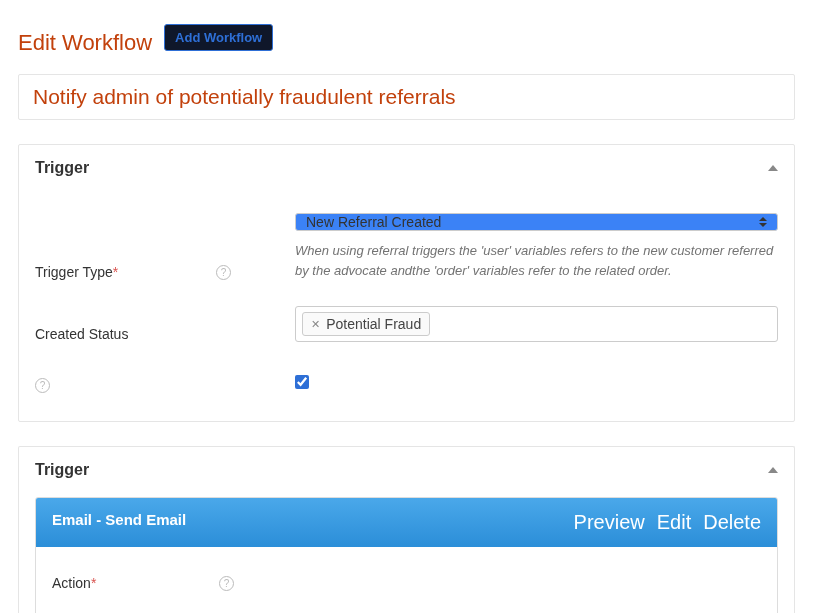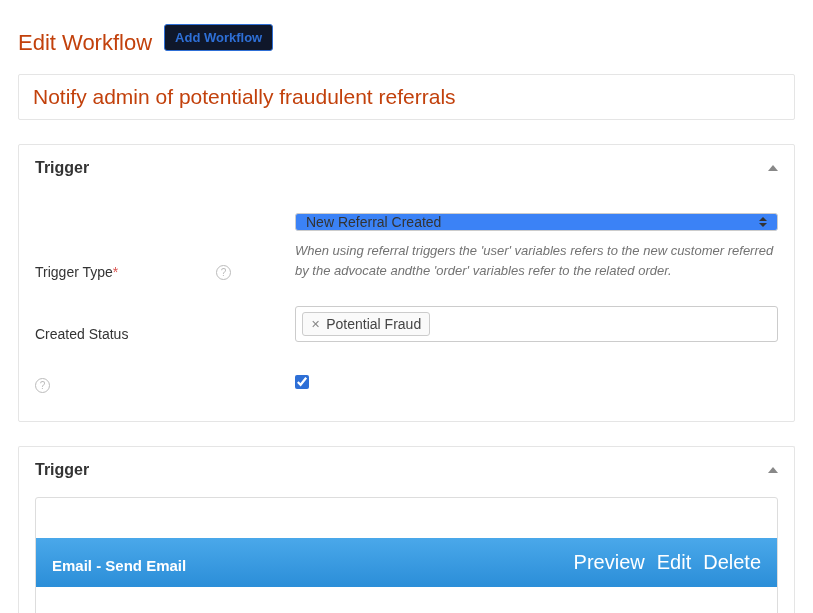--- a/index.html
+++ b/index.html
@@ -171,22 +171,21 @@
     border: 1px solid #ddd;
     border-radius: 3px;
     overflow: hidden;
   }
   .action-header {
     background: linear-gradient(#4aa8ea, #2b8ed8);
     color: #fff;
     padding: 13px 16px;
     display: flex;
     justify-content: space-between;
-    align-items: flex-end;
-    margin-top: 40px;
+    align-items: flex-start;
   }
   .action-title {
     font-size: 15px;
     font-weight: 600;
   }
   .action-links {
     display: flex;
     gap: 12px;
     font-size: 20px;
   }

